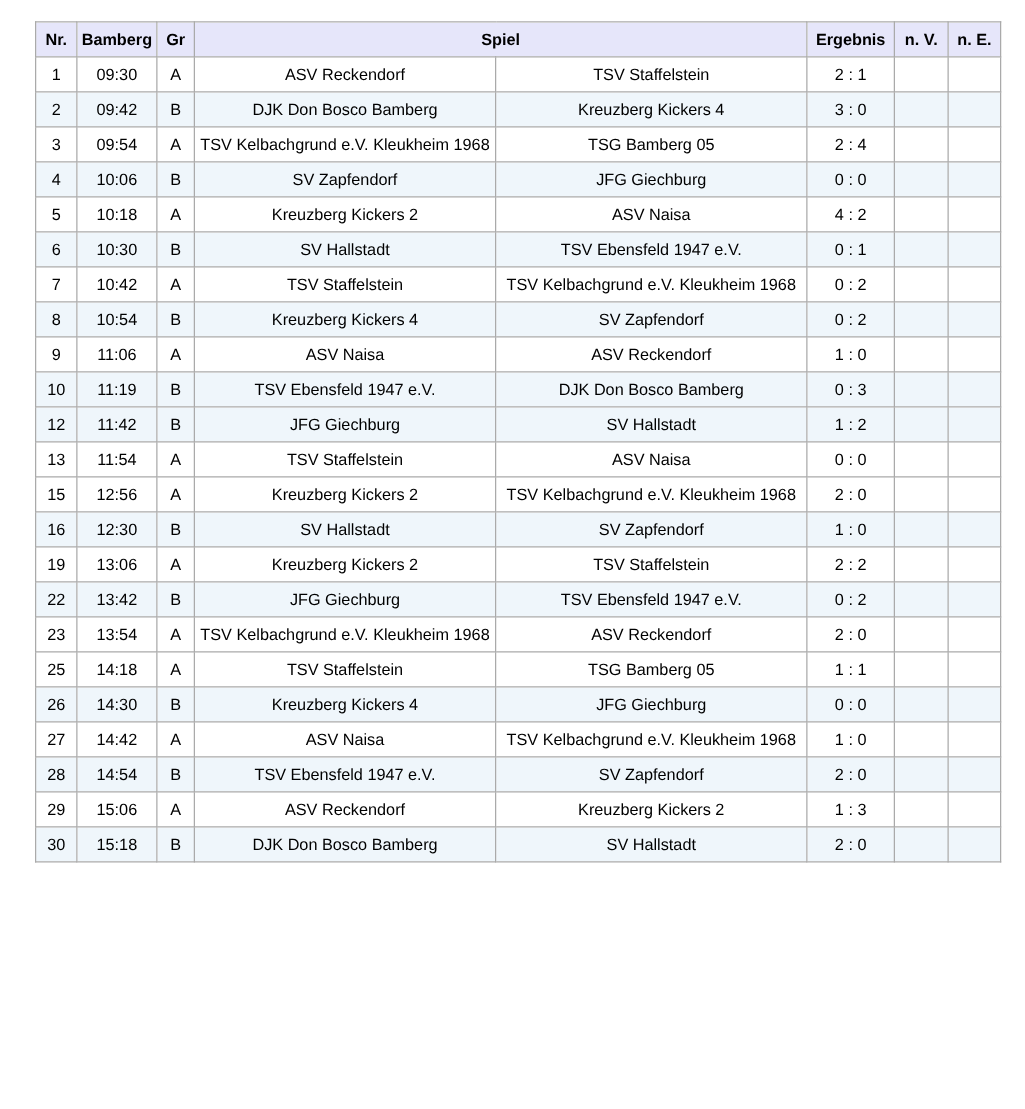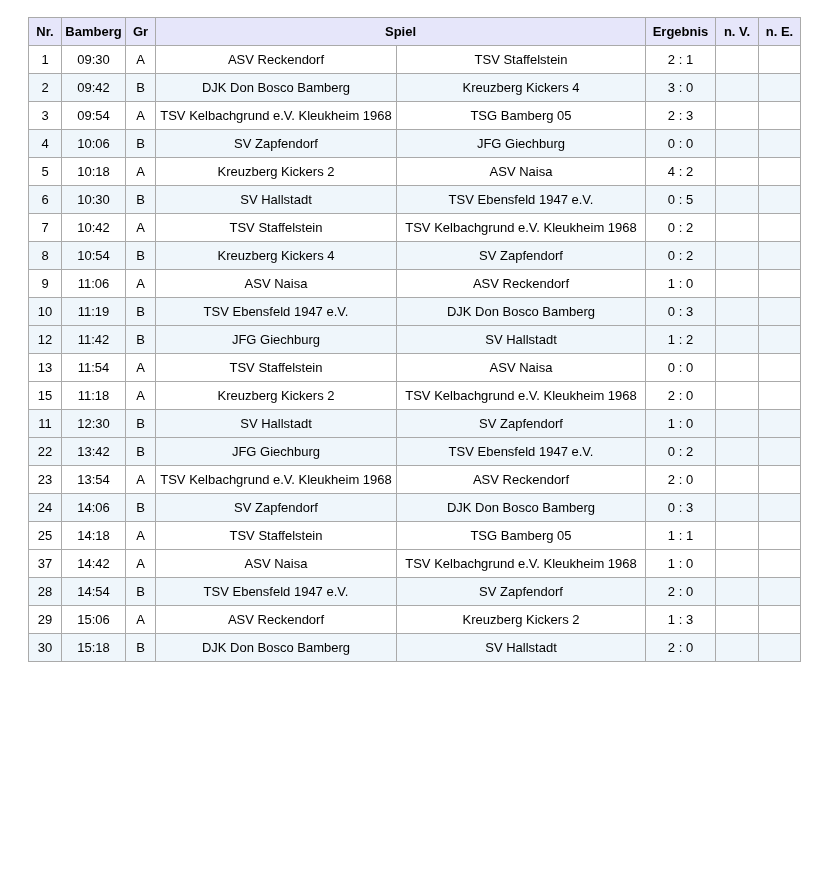--- a/index.html
+++ b/index.html
@@ -92,21 +92,21 @@
           <td>3 : 0</td>
           <td></td>
           <td></td>
         </tr>
         <tr>
           <td>3</td>
           <td>09:54</td>
           <td>A</td>
           <td>TSV Kelbachgrund e.V. Kleukheim 1968</td>
           <td>TSG Bamberg 05</td>
-          <td>2 : 3</td>
+          <td>2 : 4</td>
           <td></td>
           <td></td>
         </tr>
         <tr class="alt">
           <td>4</td>
           <td>10:06</td>
           <td>B</td>
           <td>SV Zapfendorf</td>
           <td>JFG Giechburg</td>
           <td>0 : 0</td>
@@ -122,21 +122,21 @@
           <td>4 : 2</td>
           <td></td>
           <td></td>
         </tr>
         <tr class="alt">
           <td>6</td>
           <td>10:30</td>
           <td>B</td>
           <td>SV Hallstadt</td>
           <td>TSV Ebensfeld 1947 e.V.</td>
-          <td>0 : 5</td>
+          <td>0 : 1</td>
           <td></td>
           <td></td>
         </tr>
         <tr>
           <td>7</td>
           <td>10:42</td>
           <td>A</td>
           <td>TSV Staffelstein</td>
           <td>TSV Kelbachgrund e.V. Kleukheim 1968</td>
           <td>0 : 2</td>
@@ -188,80 +188,90 @@
           <td>11:54</td>
           <td>A</td>
           <td>TSV Staffelstein</td>
           <td>ASV Naisa</td>
           <td>0 : 0</td>
           <td></td>
           <td></td>
         </tr>
         <tr>
           <td>15</td>
-          <td>11:18</td>
+          <td>12:56</td>
           <td>A</td>
           <td>Kreuzberg Kickers 2</td>
           <td>TSV Kelbachgrund e.V. Kleukheim 1968</td>
           <td>2 : 0</td>
           <td></td>
           <td></td>
         </tr>
         <tr class="alt">
-          <td>11</td>
+          <td>16</td>
           <td>12:30</td>
           <td>B</td>
           <td>SV Hallstadt</td>
           <td>SV Zapfendorf</td>
           <td>1 : 0</td>
           <td></td>
           <td></td>
         </tr>
+        <tr>
+          <td>19</td>
+          <td>13:06</td>
+          <td>A</td>
+          <td>Kreuzberg Kickers 2</td>
+          <td>TSV Staffelstein</td>
+          <td>2 : 2</td>
+          <td></td>
+          <td></td>
+        </tr>
         <tr class="alt">
           <td>22</td>
           <td>13:42</td>
           <td>B</td>
           <td>JFG Giechburg</td>
           <td>TSV Ebensfeld 1947 e.V.</td>
           <td>0 : 2</td>
           <td></td>
           <td></td>
         </tr>
         <tr>
           <td>23</td>
           <td>13:54</td>
           <td>A</td>
           <td>TSV Kelbachgrund e.V. Kleukheim 1968</td>
           <td>ASV Reckendorf</td>
           <td>2 : 0</td>
           <td></td>
           <td></td>
         </tr>
-        <tr class="alt">
-          <td>24</td>
-          <td>14:06</td>
-          <td>B</td>
-          <td>SV Zapfendorf</td>
-          <td>DJK Don Bosco Bamberg</td>
-          <td>0 : 3</td>
-          <td></td>
-          <td></td>
-        </tr>
         <tr>
           <td>25</td>
           <td>14:18</td>
           <td>A</td>
           <td>TSV Staffelstein</td>
           <td>TSG Bamberg 05</td>
           <td>1 : 1</td>
           <td></td>
           <td></td>
         </tr>
-        <tr>
-          <td>37</td>
+        <tr class="alt">
+          <td>26</td>
+          <td>14:30</td>
+          <td>B</td>
+          <td>Kreuzberg Kickers 4</td>
+          <td>JFG Giechburg</td>
+          <td>0 : 0</td>
+          <td></td>
+          <td></td>
+        </tr>
+        <tr>
+          <td>27</td>
           <td>14:42</td>
           <td>A</td>
           <td>ASV Naisa</td>
           <td>TSV Kelbachgrund e.V. Kleukheim 1968</td>
           <td>1 : 0</td>
           <td></td>
           <td></td>
         </tr>
         <tr class="alt">
           <td>28</td>

